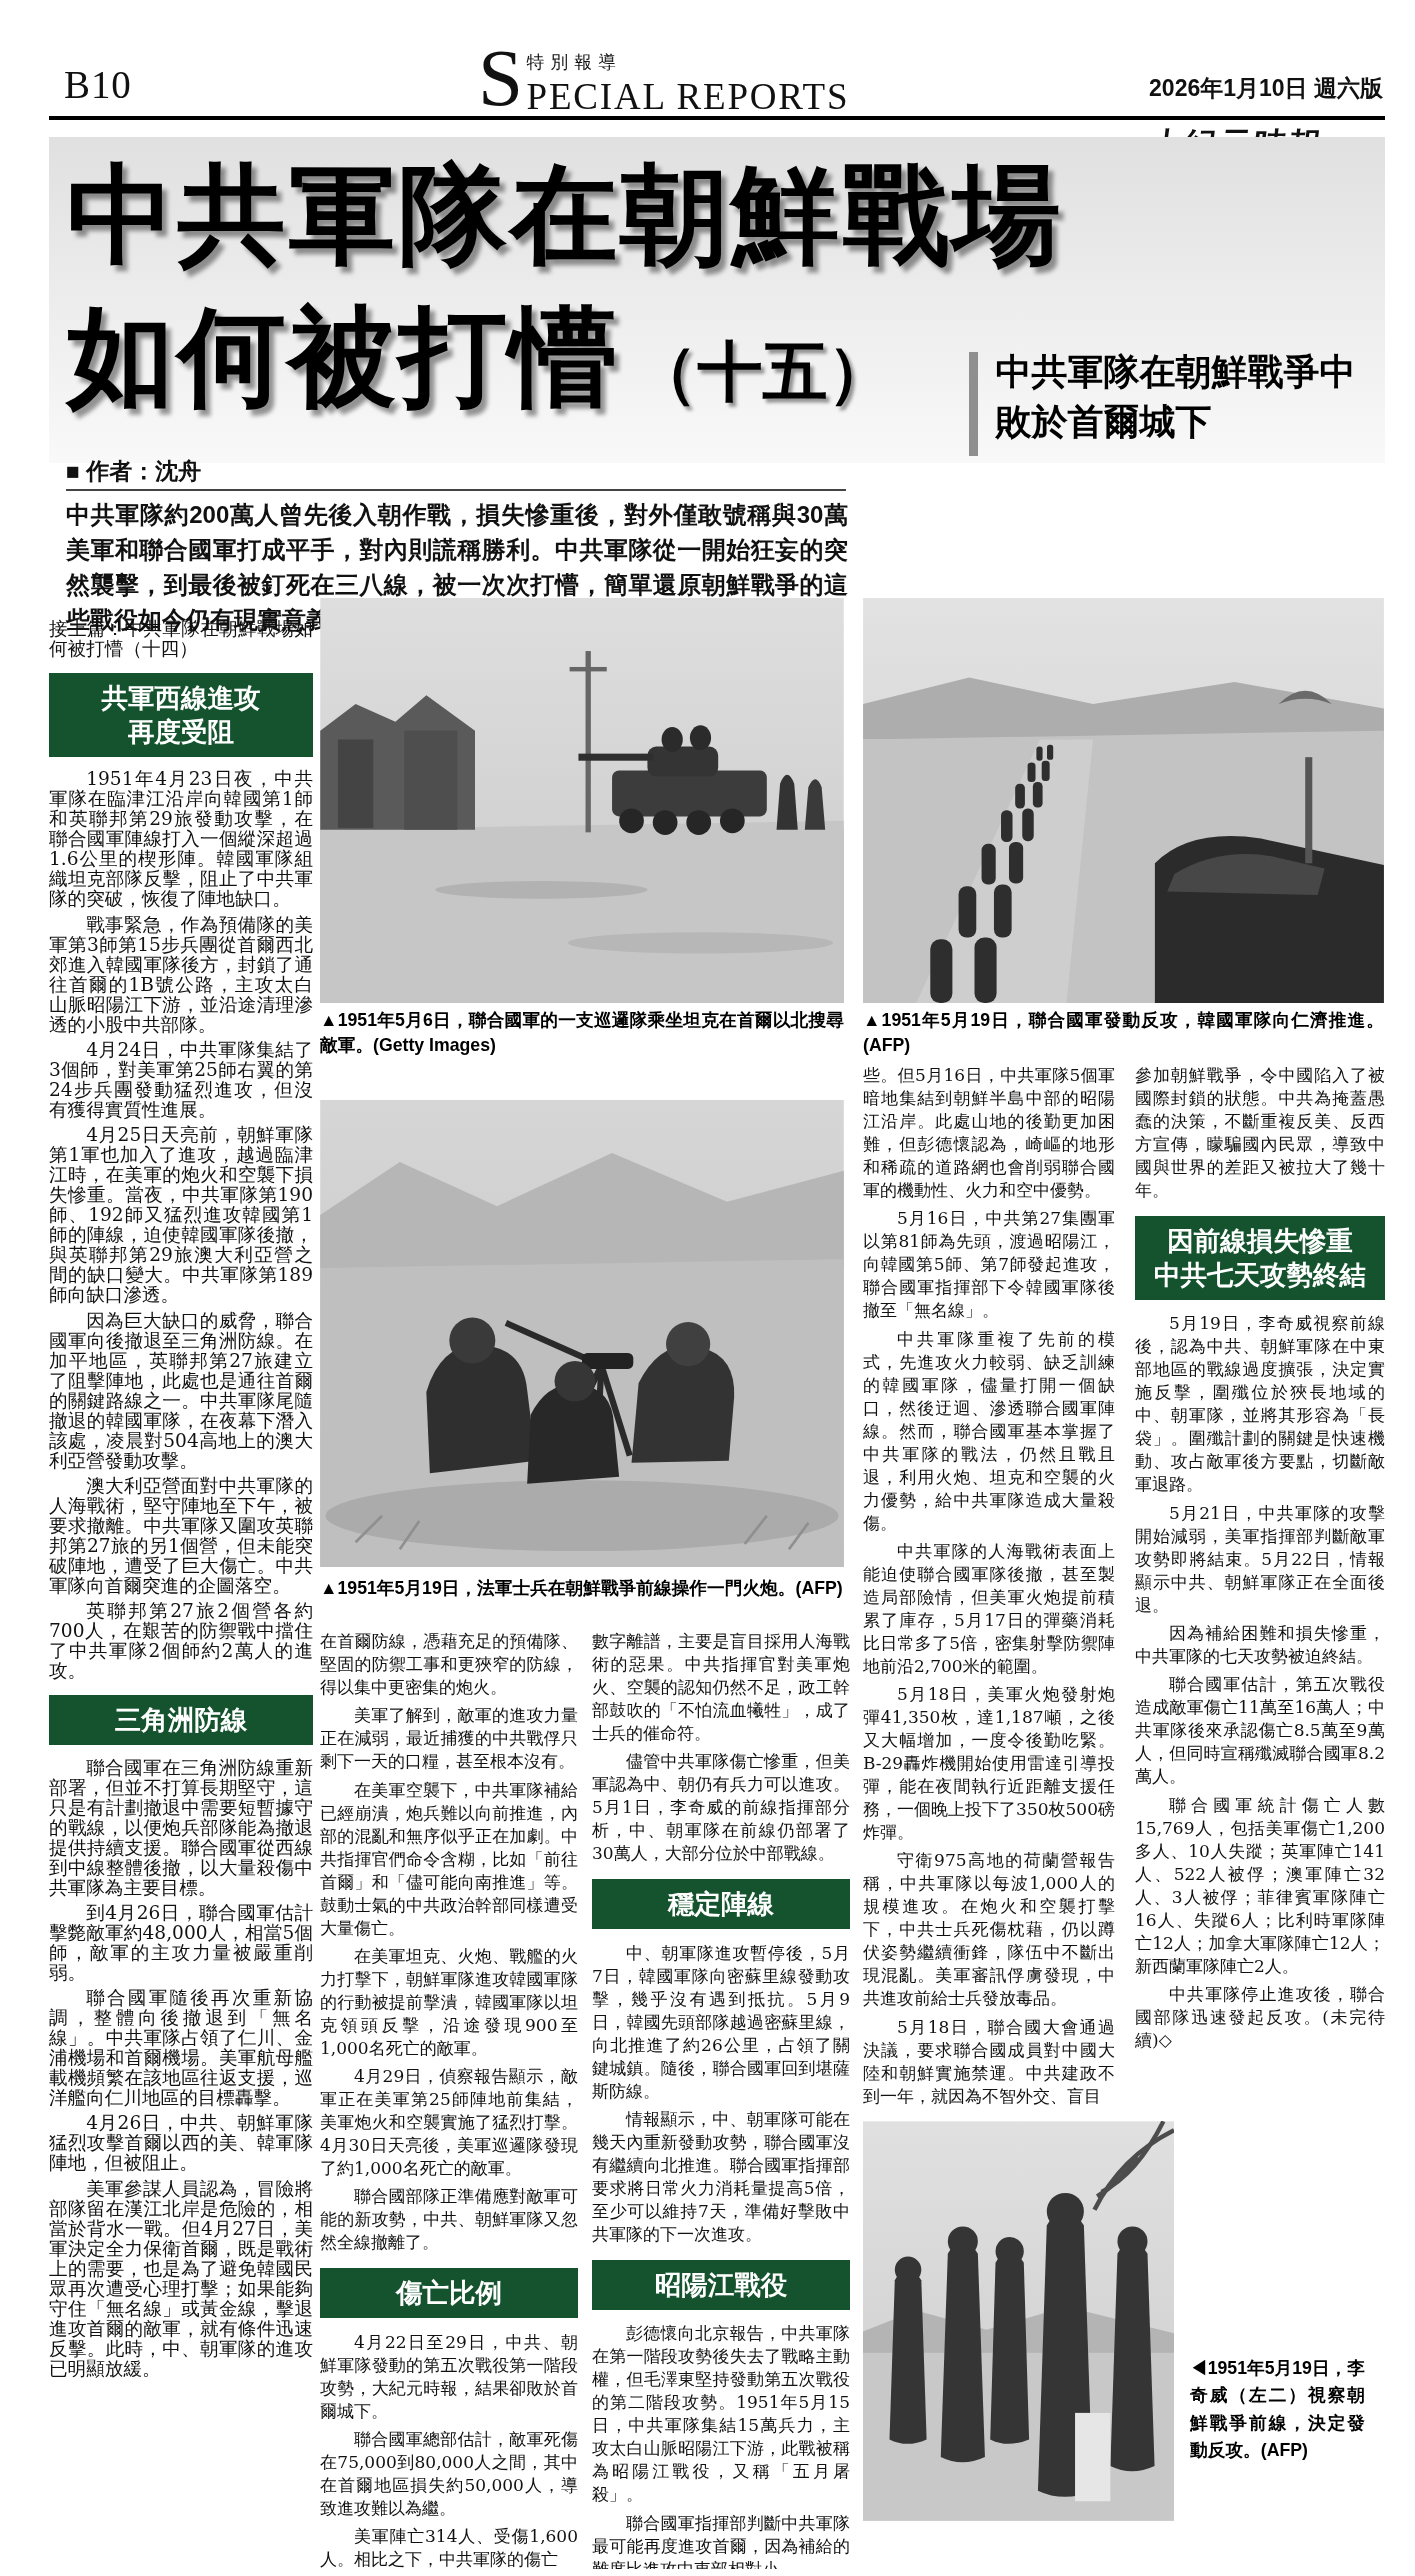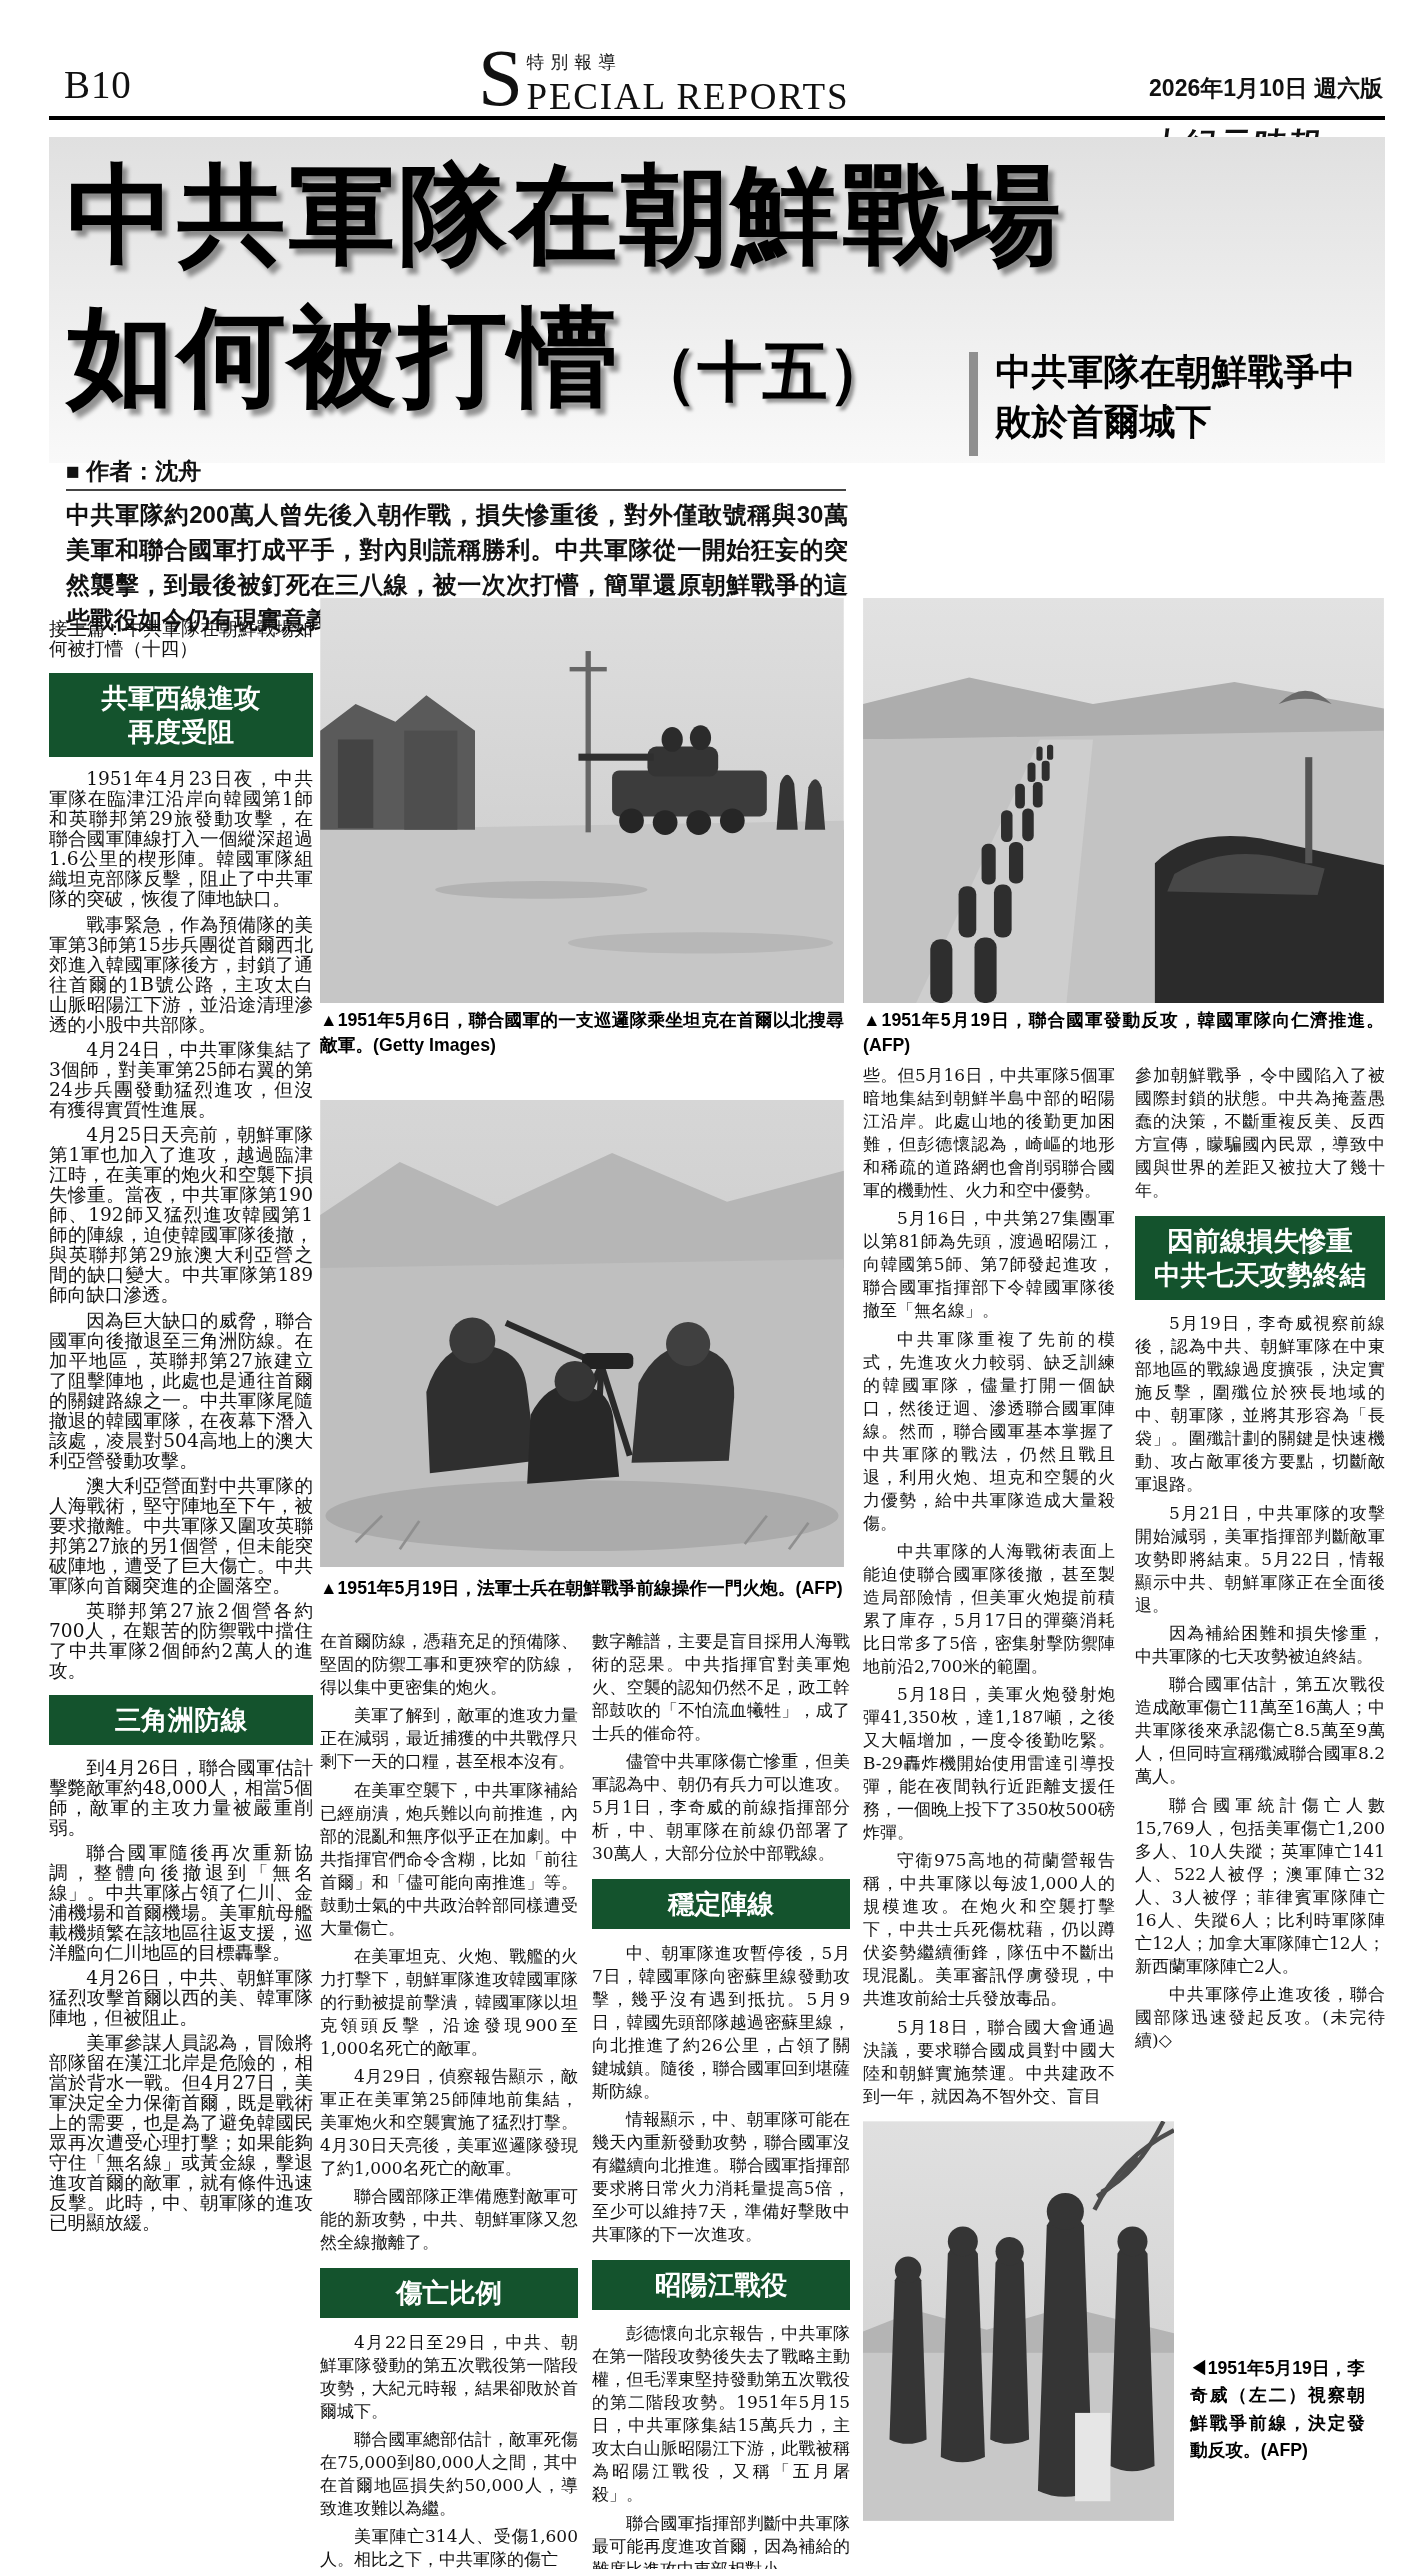--- a/index.html
+++ b/index.html
@@ -226,20 +226,21 @@
       <div>再度受阻</div>
     </div>
     <p>1951年4月23日夜，中共軍隊在臨津江沿岸向韓國第1師和英聯邦第29旅發動攻擊，在聯合國軍陣線打入一個縱深超過1.6公里的楔形陣。韓國軍隊組織坦克部隊反擊，阻止了中共軍隊的突破，恢復了陣地缺口。</p>
     <p>戰事緊急，作為預備隊的美軍第3師第15步兵團從首爾西北郊進入韓國軍隊後方，封鎖了通往首爾的1B號公路，主攻太白山脈昭陽江下游，並沿途清理滲透的小股中共部隊。</p>
     <p>4月24日，中共軍隊集結了3個師，對美軍第25師右翼的第24步兵團發動猛烈進攻，但沒有獲得實質性進展。</p>
     <p>4月25日天亮前，朝鮮軍隊第1軍也加入了進攻，越過臨津江時，在美軍的炮火和空襲下損失慘重。當夜，中共軍隊第190師、192師又猛烈進攻韓國第1師的陣線，迫使韓國軍隊後撤，與英聯邦第29旅澳大利亞營之間的缺口變大。中共軍隊第189師向缺口滲透。</p>
     <p>因為巨大缺口的威脅，聯合國軍向後撤退至三角洲防線。在加平地區，英聯邦第27旅建立了阻擊陣地，此處也是通往首爾的關鍵路線之一。中共軍隊尾隨撤退的韓國軍隊，在夜幕下潛入該處，凌晨對504高地上的澳大利亞營發動攻擊。</p>
     <p>澳大利亞營面對中共軍隊的人海戰術，堅守陣地至下午，被要求撤離。中共軍隊又圍攻英聯邦第27旅的另1個營，但未能突破陣地，遭受了巨大傷亡。中共軍隊向首爾突進的企圖落空。</p>
     <p>英聯邦第27旅2個營各約700人，在艱苦的防禦戰中擋住了中共軍隊2個師約2萬人的進攻。</p>
     <div class="shead">三角洲防線</div>
+    <p>聯合國軍在三角洲防線重新部署，但並不打算長期堅守，這只是有計劃撤退中需要短暫據守的戰線，以便炮兵部隊能為撤退提供持續支援。聯合國軍從西線到中線整體後撤，以大量殺傷中共軍隊為主要目標。</p>
     <p>到4月26日，聯合國軍估計擊斃敵軍約48,000人，相當5個師，敵軍的主攻力量被嚴重削弱。</p>
     <p>聯合國軍隨後再次重新協調，整體向後撤退到「無名線」。中共軍隊占領了仁川、金浦機場和首爾機場。美軍航母艦載機頻繁在該地區往返支援，巡洋艦向仁川地區的目標轟擊。</p>
     <p>4月26日，中共、朝鮮軍隊猛烈攻擊首爾以西的美、韓軍隊陣地，但被阻止。</p>
     <p>美軍參謀人員認為，冒險將部隊留在漢江北岸是危險的，相當於背水一戰。但4月27日，美軍決定全力保衛首爾，既是戰術上的需要，也是為了避免韓國民眾再次遭受心理打擊；如果能夠守住「無名線」或黃金線，擊退進攻首爾的敵軍，就有條件迅速反擊。此時，中、朝軍隊的進攻已明顯放緩。</p>
 
   </div>
 
   <div class="abs col colB" style="left:320px;top:1630px;width:258px;height:939px;">
     <p class="noindent">在首爾防線，憑藉充足的預備隊、堅固的防禦工事和更狹窄的防線，得以集中更密集的炮火。</p>
     <p>美軍了解到，敵軍的進攻力量正在減弱，最近捕獲的中共戰俘只剩下一天的口糧，甚至根本沒有。</p>

